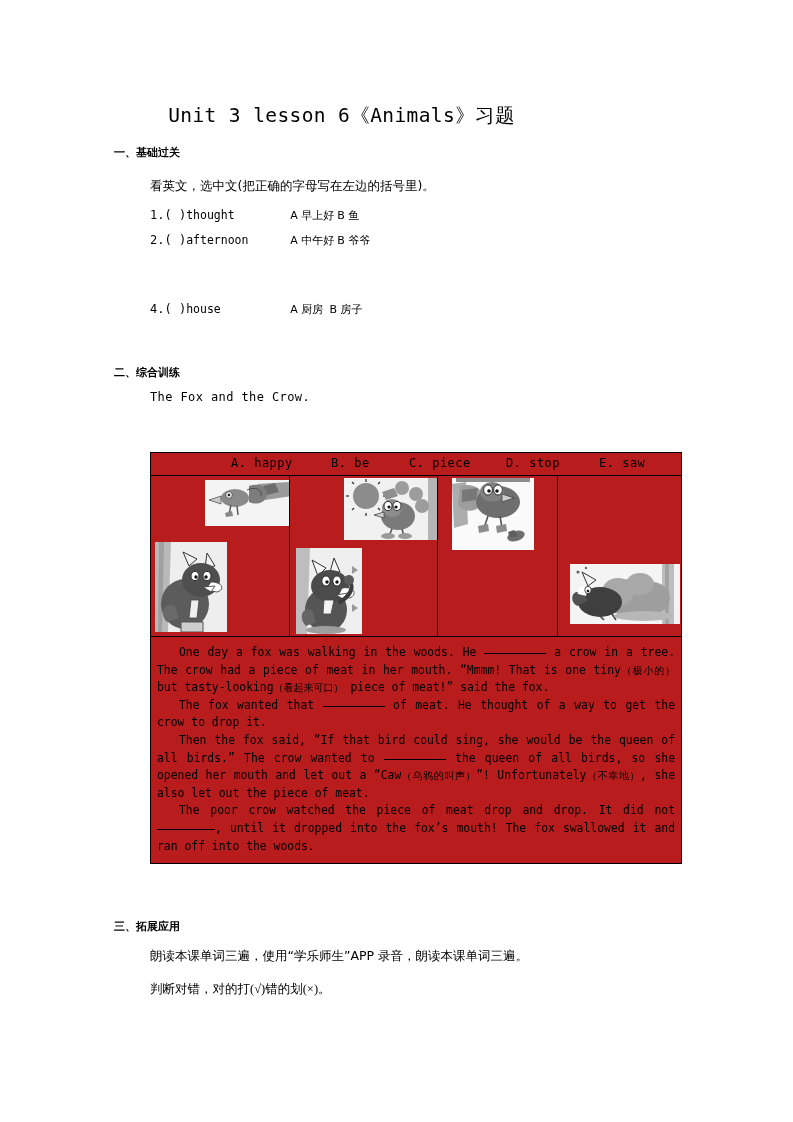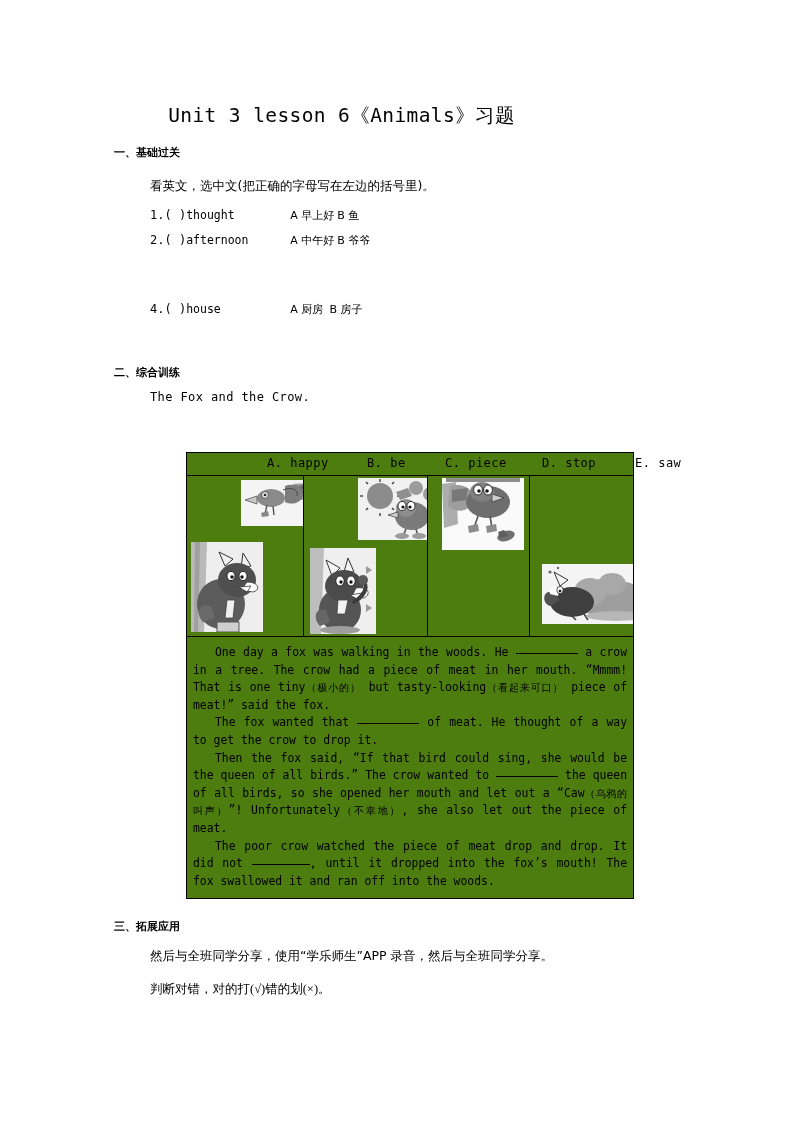--- a/index.html
+++ b/index.html
@@ -99,25 +99,24 @@
     letter-spacing: 0.4px;
   }
   #sec3-line1 { top: 948px; }
   #sec3-line2 { top: 981px; font-family: Liberation Serif, serif; }
 
   
   .ex-table {
     position: absolute;
     left: 150px;
     top: 452px;
-    width: 448px;
+    width: 532px;
     border: 1px solid #000000;
     box-sizing: border-box;
-    background: #4d7c0f;
-    margin-left: 36px;
+    background: #b91c1c;
   }
   .ex-head {
     height: 22px;
     border-bottom: 1px solid #000000;
     position: relative;
     font-family: "DejaVu Sans Mono", monospace;
     font-size: 12px;
   }
   .ex-head .opt {
     position: absolute;
@@ -370,17 +369,17 @@
       <p>One day a fox was walking in the woods. He <span class="blank"></span> a crow in a tree. The crow had a piece of meat in her mouth. “Mmmm! That is one tiny<span class="cjk">（极小的）</span> but tasty-looking<span class="cjk">（看起来可口）</span> piece of meat!” said the fox.</p>
       <p>The fox wanted that <span class="blank"></span> of meat. He thought of a way to get the crow to drop it.</p>
       <p>Then the fox said, “If that bird could sing, she would be the queen of all birds.” The crow wanted to <span class="blank"></span> the queen of all birds, so she opened her mouth and let out a “Caw<span class="cjk">（乌鸦的叫声）</span>”! Unfortunately<span class="cjk">（不幸地）</span>, she also let out the piece of meat.</p>
       <p>The poor crow watched the piece of meat drop and drop. It did not <span class="blank sm"></span>, until it dropped into the fox’s mouth! The fox swallowed it and ran off into the woods.</p>
     </div>
 
   </div>
 
   <div class="section-heading" id="sec3-heading">三、拓展应用</div>
 
-  <div class="body-line cn" id="sec3-line1">然后与全班同学分享，使用“学乐师生”APP 录音，然后与全班同学分享。</div>
+  <div class="body-line cn" id="sec3-line1">朗读本课单词三遍，使用“学乐师生”APP 录音，朗读本课单词三遍。</div>
 
   <div class="body-line cn" id="sec3-line2">判断对错，对的打(√)错的划(×)。</div>
 
 </div>
 
 </body></html>

